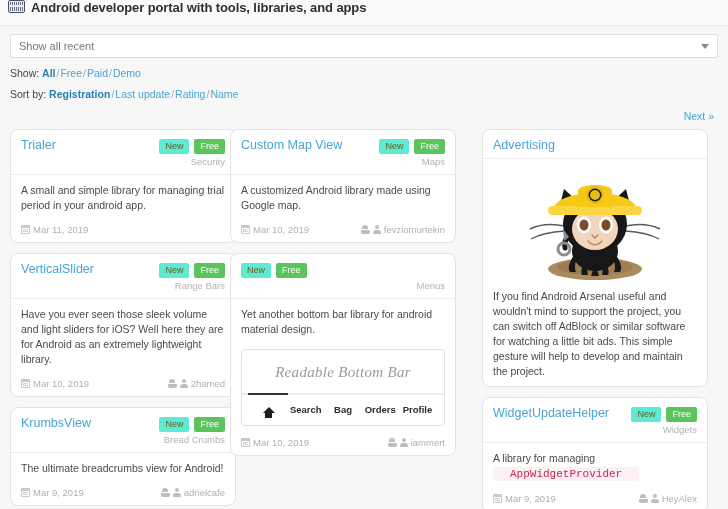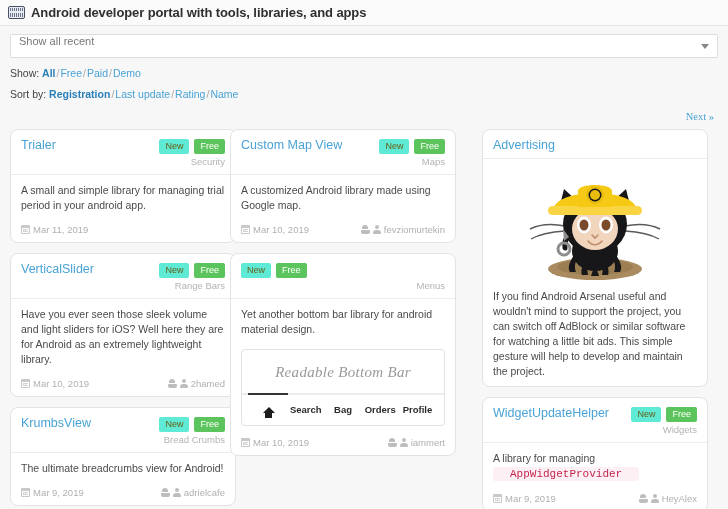--- a/index.html
+++ b/index.html
@@ -15,21 +15,21 @@
     position: relative;
     background: #f7f7f7;
   }
 
   
   .site-header {
     height: 26px;
     background: #fafafa;
     border-bottom: 1px solid #e7e7e7;
     display: flex;
-    align-items: center;
+    align-items: flex-start;
     padding: 0 8px;
   }
   .hdr-icon {
     width: 17px; height: 13px;
     margin-right: 6px;
     flex: 0 0 auto;
     position: relative;
     border: 1.5px solid #4a4f63;
     border-radius: 2px;
     background: #e9ecf2;
@@ -53,20 +53,21 @@
   }
 
   
   .controls { padding: 8px 10px 0 10px; }
   .select-box {
     height: 24px;
     border: 1px solid #ddd;
     background: #fff;
     border-radius: 2px;
     display: flex;
+    align-items: center;
     padding: 0 8px;
     font-size: 11px;
     color: #777;
     position: relative;
   }
   .select-caret {
     position: absolute;
     right: 8px; top: 50%;
     margin-top: -2px;
     width: 0; height: 0;
@@ -83,21 +84,21 @@
   .filter-row .lbl { color: #444; }
   .filter-row a { color: #4aa3d6; text-decoration: none; }
   .filter-row a.active { color: #2b7fb8; font-weight: bold; }
   .filter-row .sep { color: #aaa; padding: 0 1px; }
 
   .next-row {
     text-align: right;
     padding: 10px 14px 6px 0;
     font-size: 10.5px;
   }
-  .next-row a { color: #4aa3d6; text-decoration: none; font-family: Liberation Serif, serif; }
+  .next-row a { color: #4aa3d6; text-decoration: none; }
 
   
   .cards {
     position: absolute;
     top: 129px; left: 10px;
     width: 714px;
     height: 380px;
     overflow: hidden;
   }
   .col {

